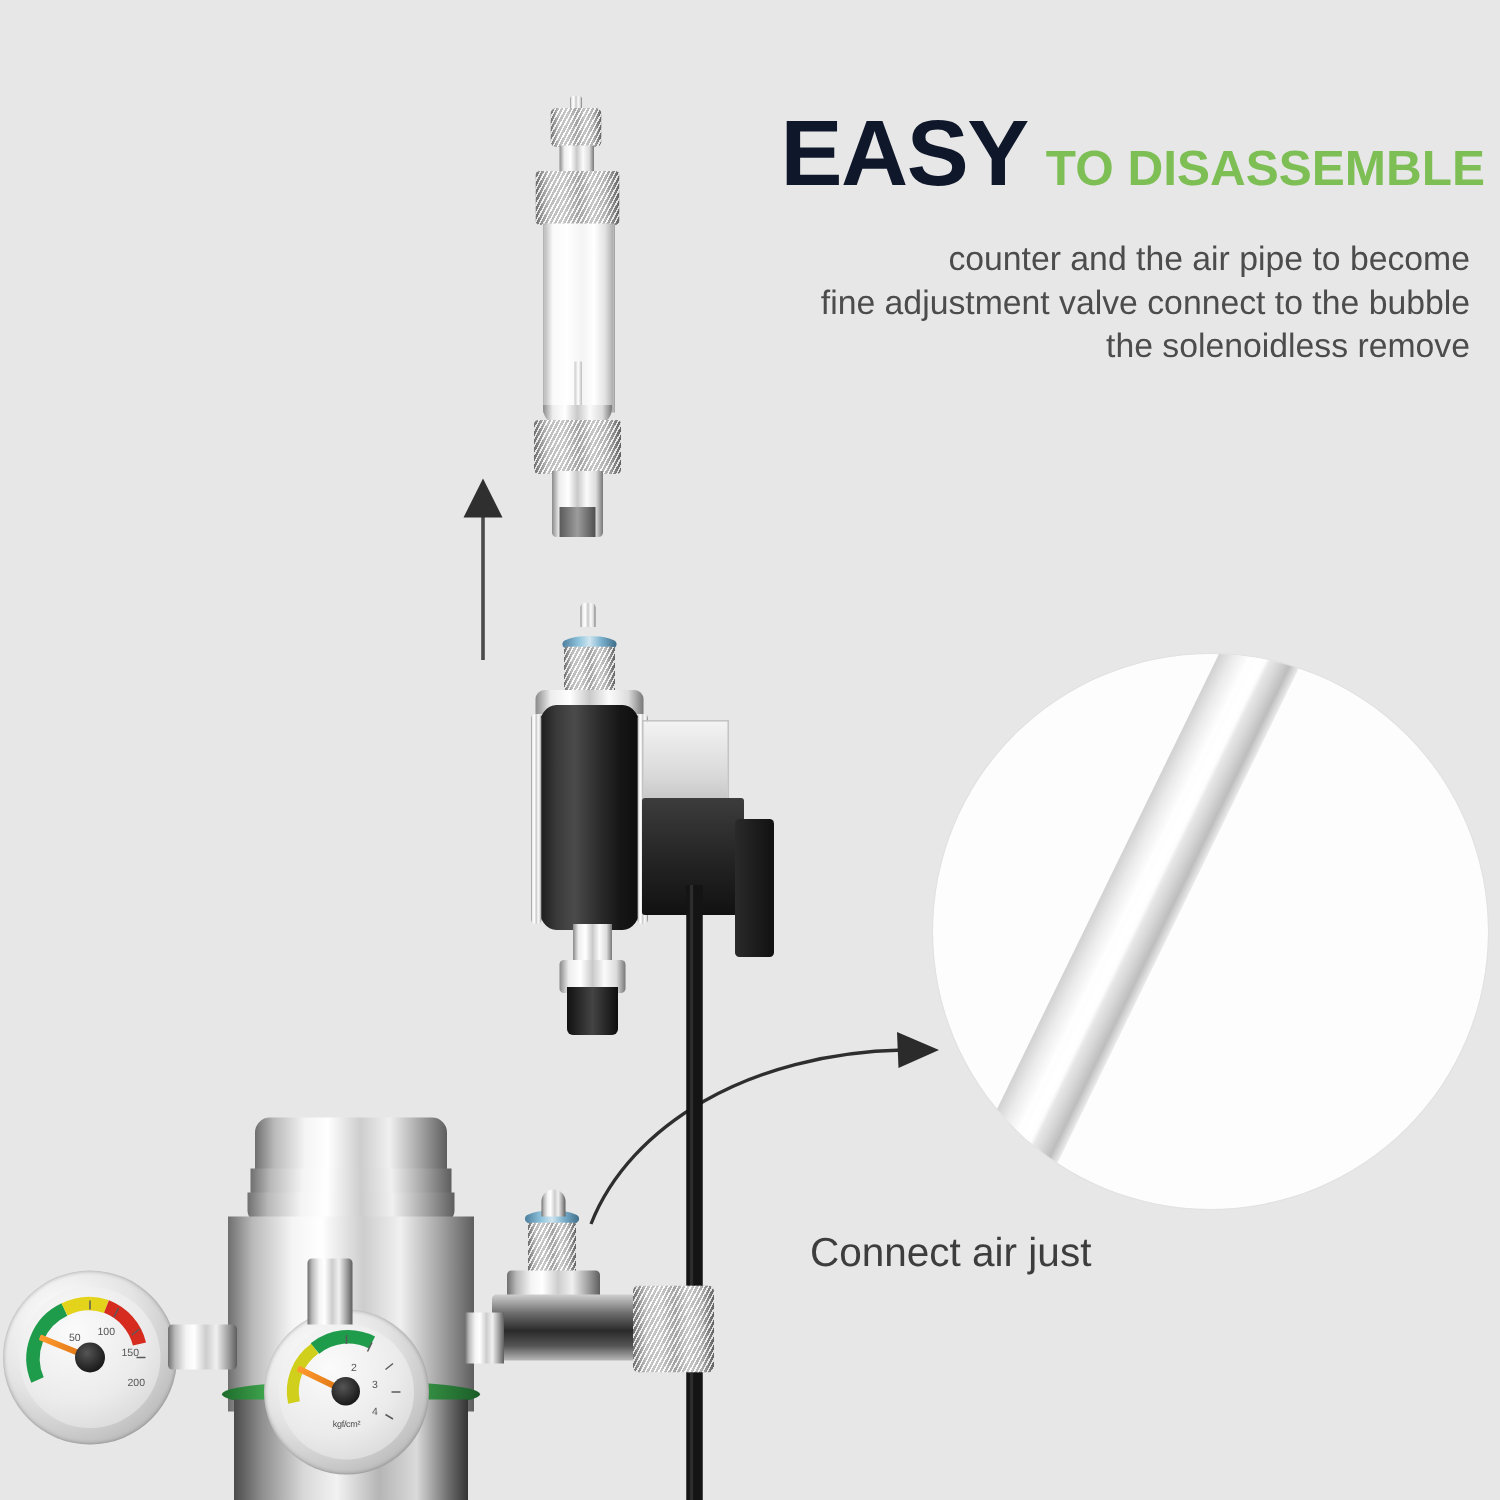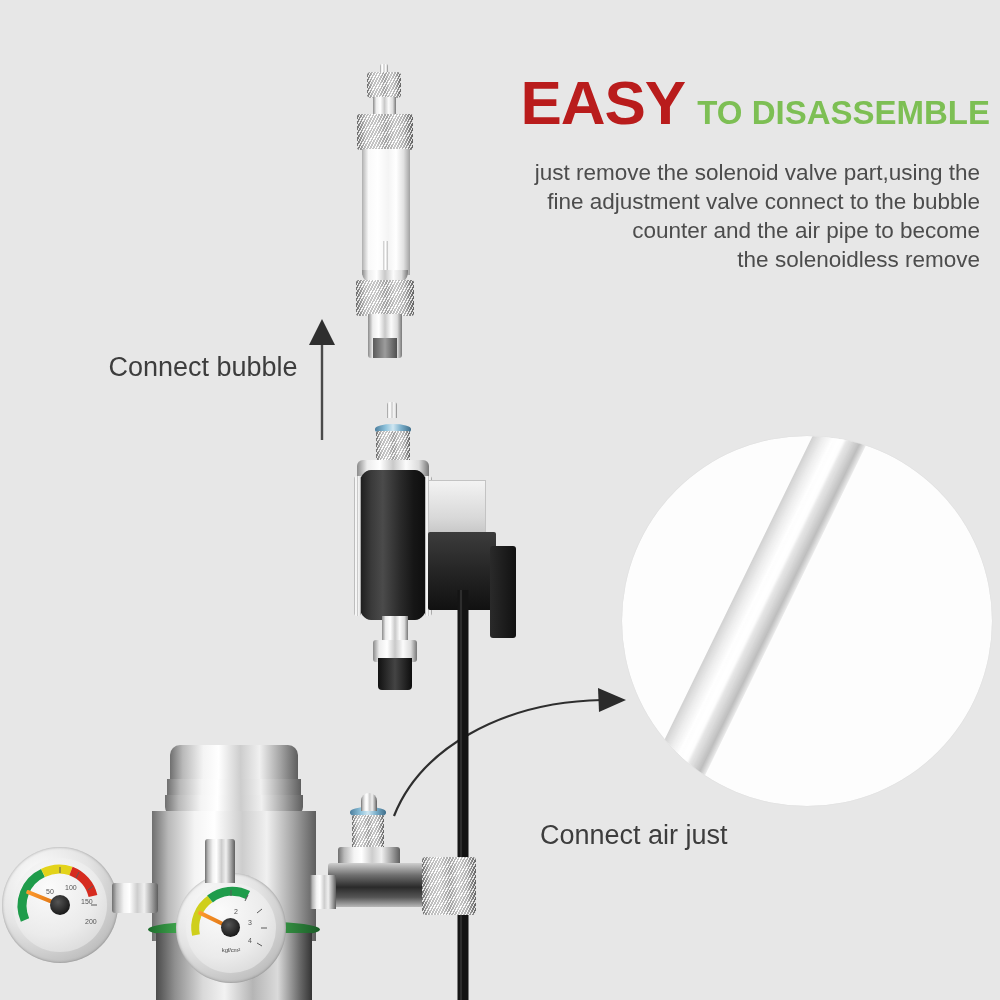--- a/index.html
+++ b/index.html
@@ -233,32 +233,30 @@
     width: 16px;
     height: 412px;
   }
 </style>
 </head>
 <body style="background: rgb(231, 231, 231);">
 
 <div id="stage" style="background: rgb(231, 231, 231);">
 
   <div id="headline">
-    <span id="headline-main" style="color: #b91c1c;">EASY</span><span id="headline-sub" style="color: rgb(125, 191, 84);">TO DISASSEMBLE</span>
+    <span id="headline-main" style="color: #0f172a;">EASY</span><span id="headline-sub" style="color: rgb(125, 191, 84);">TO DISASSEMBLE</span>
   </div>
 
   <div id="body-copy" style="color: rgb(76, 76, 76);">
-    <div>just remove the solenoid valve part,using the</div>
+    <div>counter and the air pipe to become</div>
     <div>fine adjustment valve connect to the bubble</div>
-    <div>counter and the air pipe to become</div>
     <div>the solenoidless remove</div>
   </div>
 
   <div class="callout" id="callout-bubble">
-    <div>Connect bubble</div>
   </div>
 
   <div class="callout" id="callout-airpipe">
     <div>Connect air just</div>
   </div>
 
   <svg id="arrow-up" viewBox="0 0 34 125">
     <line x1="17" y1="125" x2="17" y2="26" stroke="#4a4a4a" stroke-width="2.4"></line>
     <polygon points="17,4 30,30 4,30" fill="#2f2f2f"></polygon>
   </svg>

